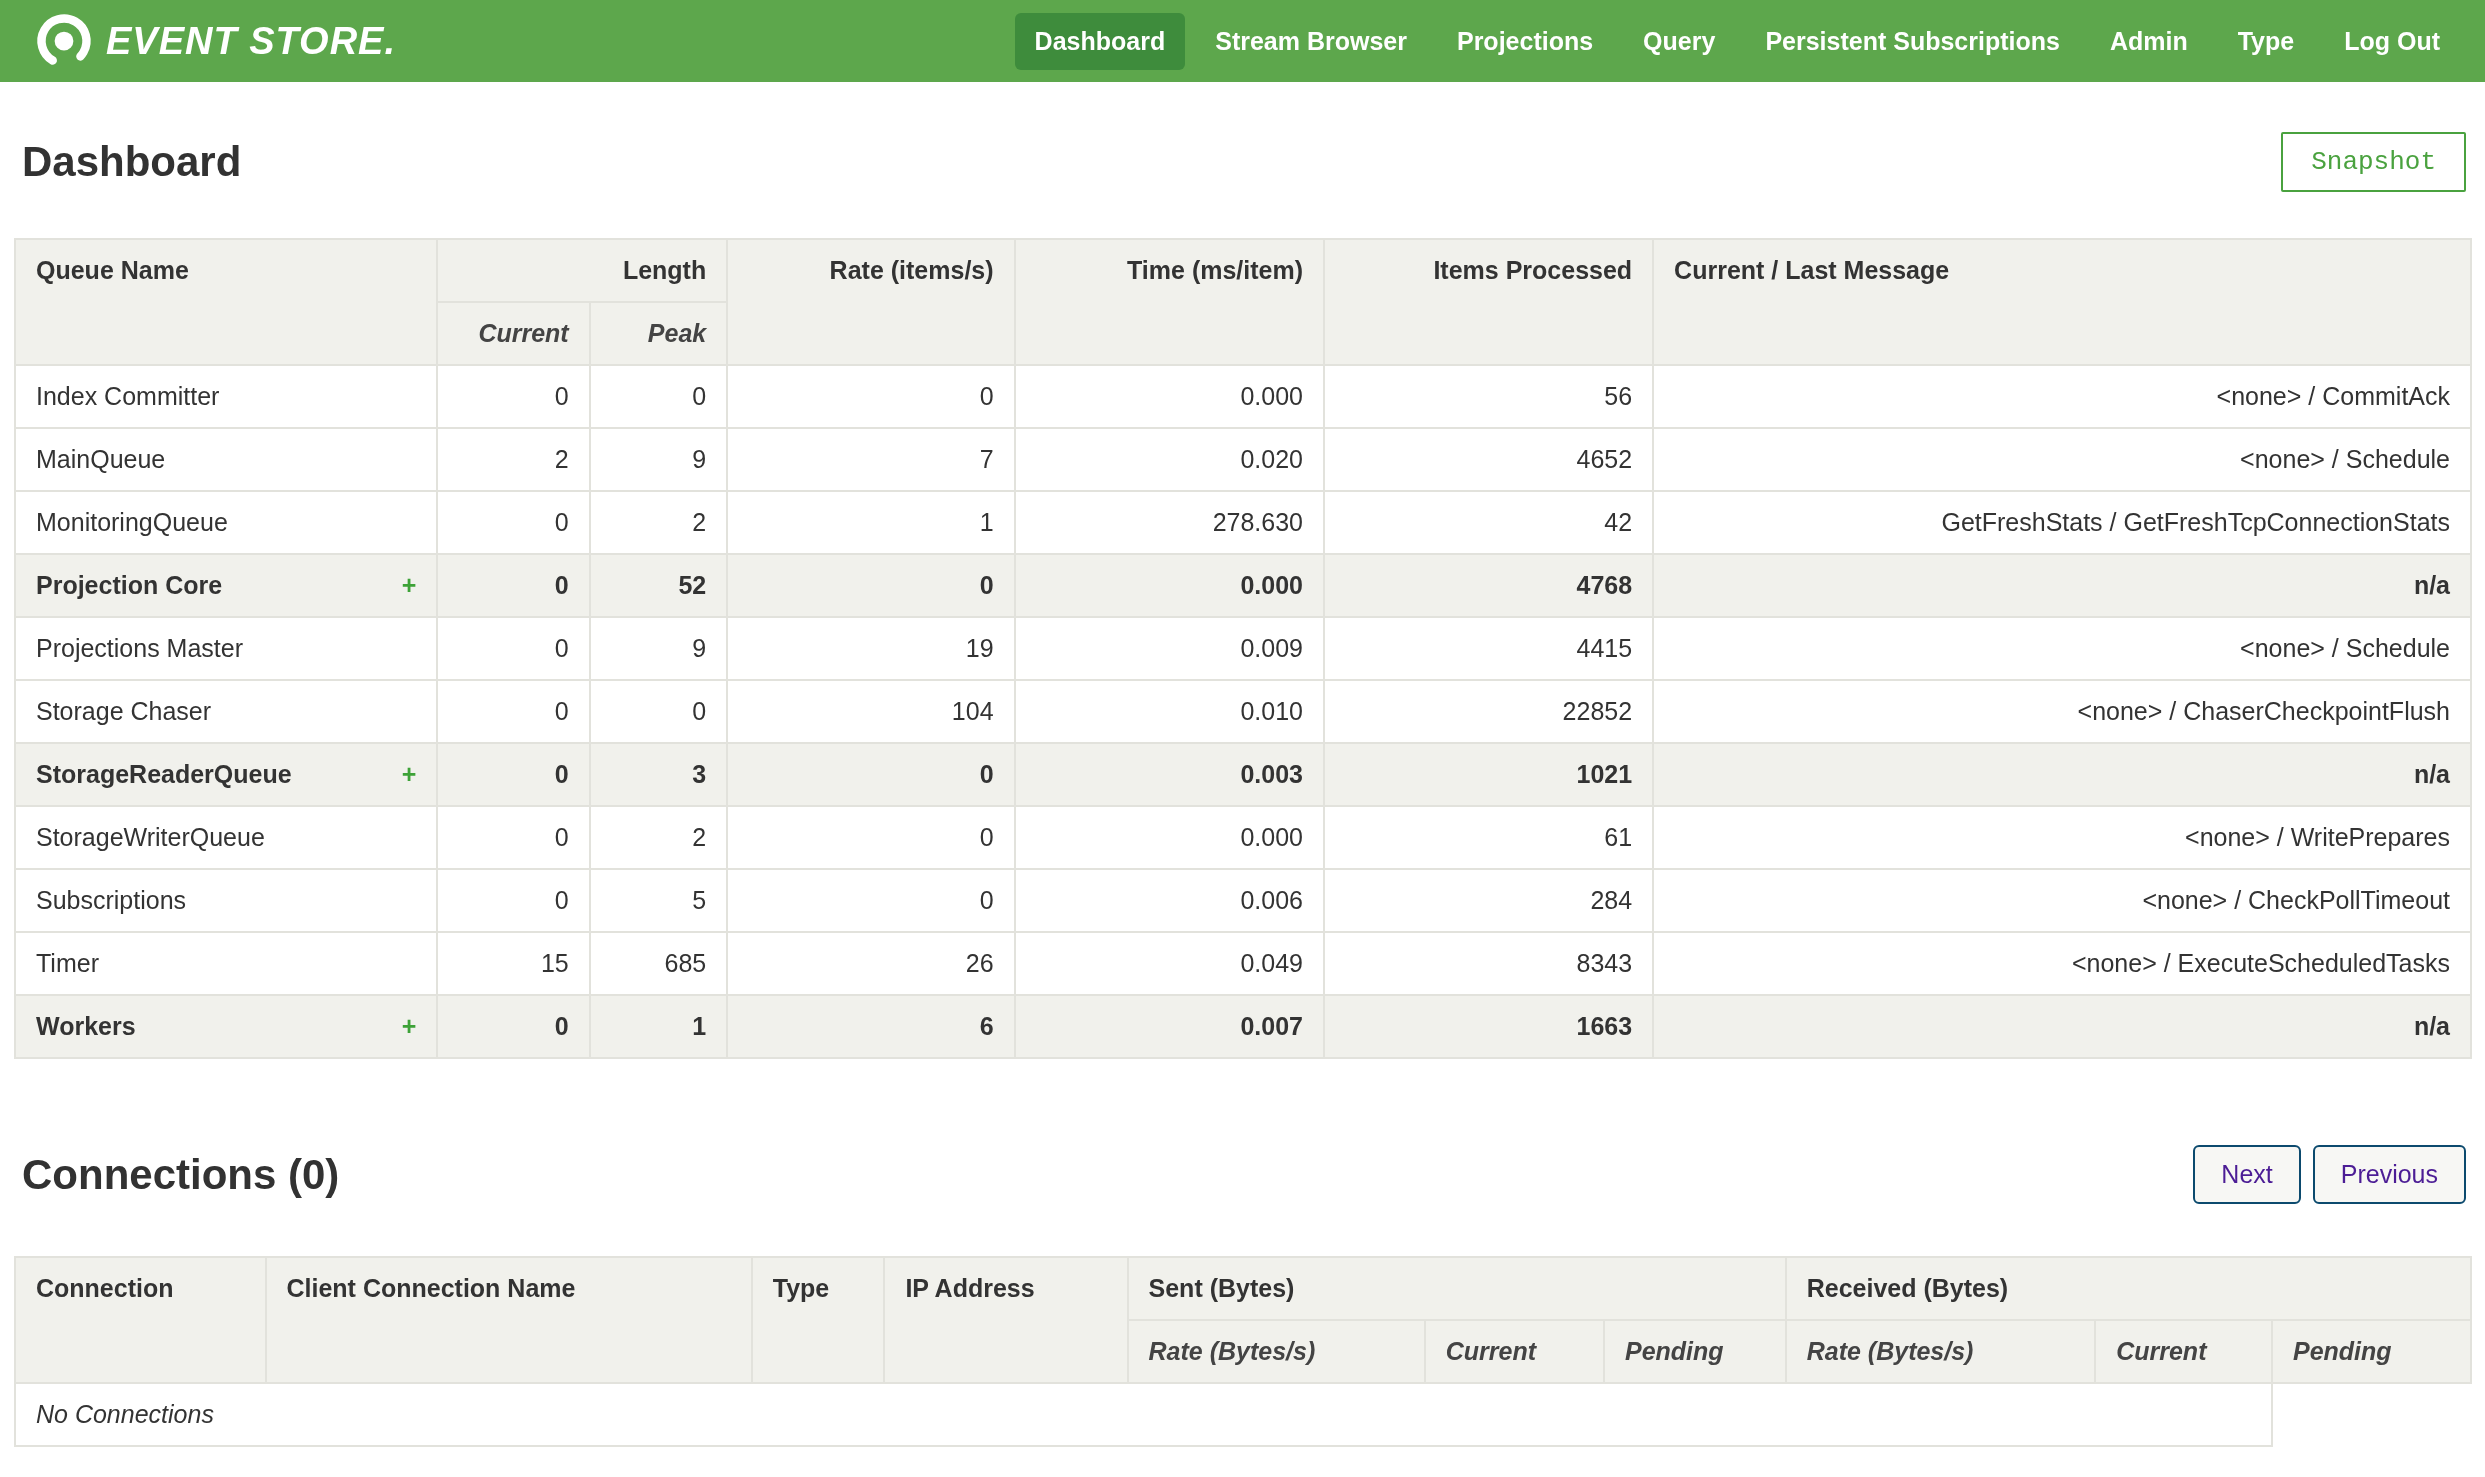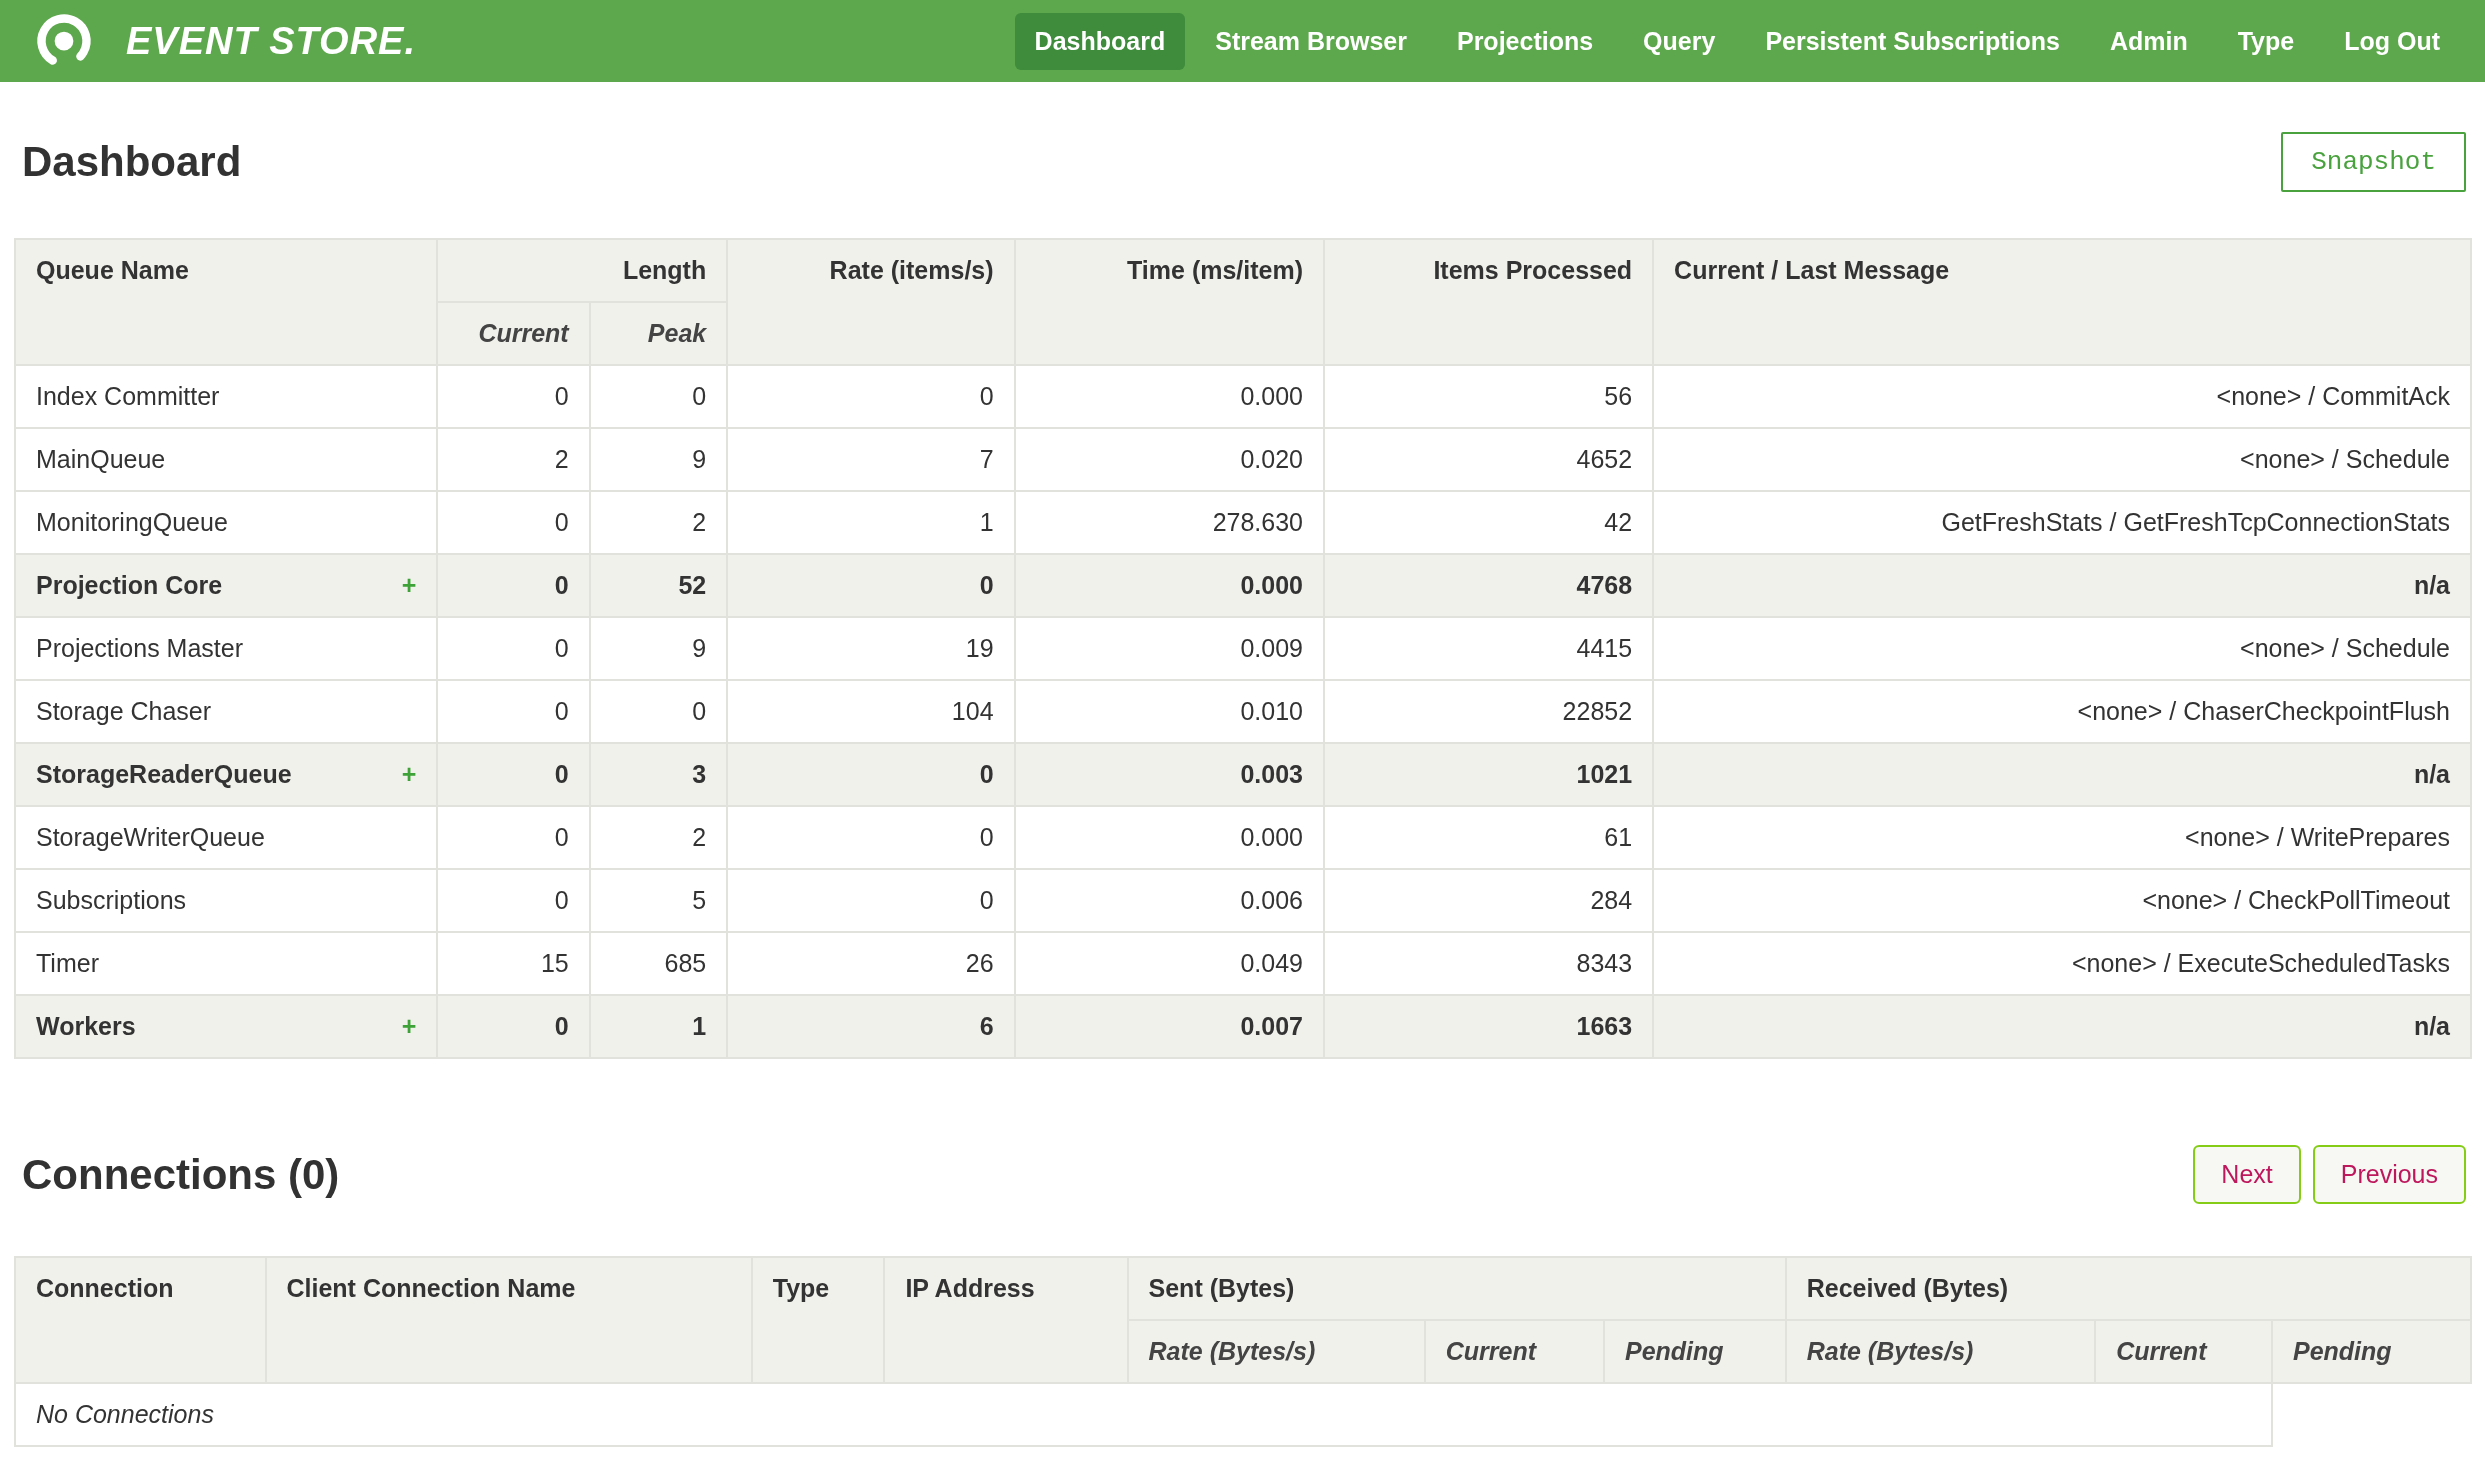--- a/index.html
+++ b/index.html
@@ -15,21 +15,21 @@
 
   
   .navbar {
     height: 82px;
     background: #5da74c;
     display: flex;
     align-items: center;
     justify-content: space-between;
     padding: 0 26px 0 34px;
   }
-  .brand { display: flex; align-items: center; gap: 32px; cursor: pointer; justify-content: center; }
+  .brand { display: flex; align-items: center; gap: 12px; cursor: pointer; justify-content: center; }
   .logo-icon { display: block; }
   .brand-text {
     color: #ffffff;
     font-size: 38px;
     font-weight: bold;
     font-style: italic;
     letter-spacing: 1px;
     white-space: nowrap;
   }
   .nav-items { display: flex; align-items: center; gap: 10px; }
@@ -98,22 +98,22 @@
   .section-header {
     display: flex;
     justify-content: space-between;
     align-items: center;
     margin: 86px 0 0 0;
     padding: 0 6px 0 8px;
   }
   .pager { display: flex; gap: 12px; }
   .pager-btn {
     background: #f7f7f4;
-    color: #be185d;
-    border: 2px solid #84cc16;
+    color: #4c1d95;
+    border: 2px solid #0c4a6e;
     border-radius: 6px;
     font-size: 25px;
     padding: 13px 26px;
     font-family: inherit;
     cursor: default;
   }
   .connections-table { margin-top: 52px; border-radius: 6px; }
   .no-conn { font-style: italic; }
   td.tail { border: none; background: #ffffff; }
 </style>

